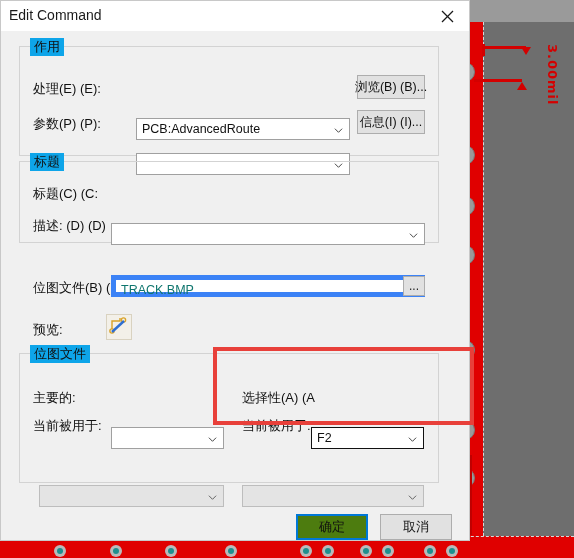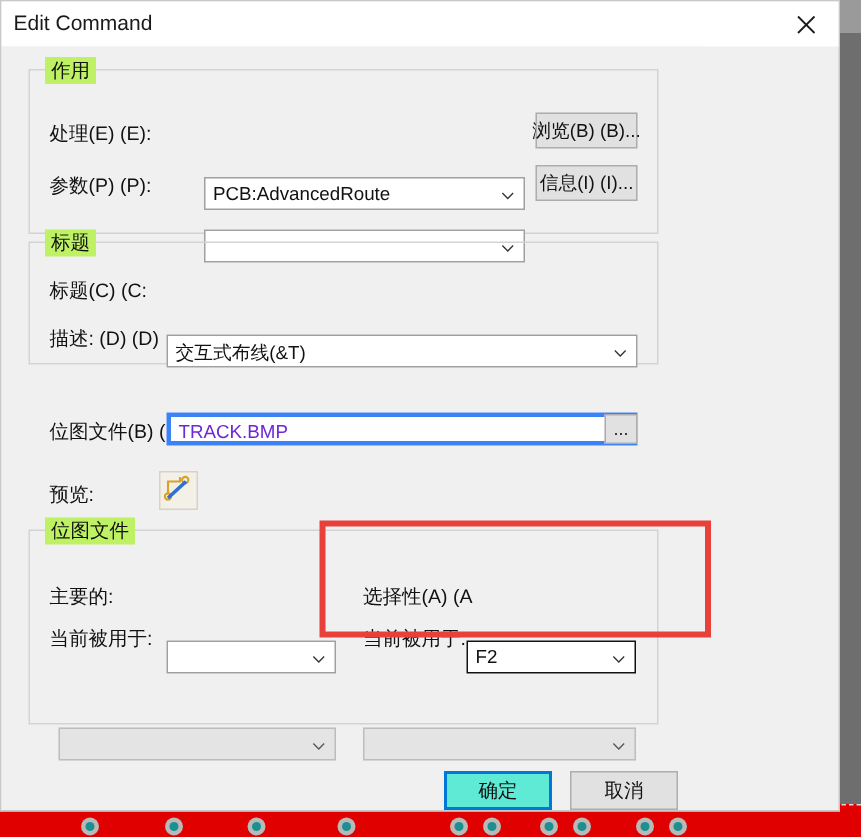--- a/index.html
+++ b/index.html
@@ -32,61 +32,61 @@
   .dim{position:absolute;background:#d40000;}
   .dim-label{position:absolute;color:#d40000;font-size:13px;font-weight:bold;
        writing-mode:vertical-rl;letter-spacing:1px;font-family:"DejaVu Sans",sans-serif;}
   .arrow-d{position:absolute;width:0;height:0;border-left:5px solid transparent;
        border-right:5px solid transparent;border-top:8px solid #d40000;}
   .arrow-u{position:absolute;width:0;height:0;border-left:5px solid transparent;
        border-right:5px solid transparent;border-bottom:8px solid #d40000;}
 
   
   #dialog{
-    position:absolute;left:0;top:0;width:560px;height:541px;
+    position:absolute;left:0;top:0;width:470px;height:541px;
     background:#f0f0f0;border:1px solid #c8c8c8;box-sizing:border-box;
   }
   #titlebar{height:30px;background:#ffffff;position:relative;}
   #title-text{
     position:absolute;left:8px;top:6px;font-size:14px;color:#1a1a1a;
     font-family:"Liberation Sans",sans-serif;
   }
   #close-btn{
     position:absolute;right:0;top:0;width:44px;height:30px;
     display:flex;align-items:center;justify-content:center;cursor:default;
   }
   #close-btn svg{display:block;}
 
   #client{position:absolute;left:0;top:30px;width:468px;height:509px;background:#f0f0f0;}
 
   .groupbox{
     position:absolute;border:1px solid #d3d3d3;background:transparent;
     box-sizing:border-box;
   }
   .group-legend{
-    position:absolute;top:-9px;left:10px;background:#bef264;padding:0 4px;
+    position:absolute;top:-9px;left:10px;background:#0ea5e9;padding:0 4px;
     font-size:13px;color:#111;white-space:nowrap;
   }
 
   .lbl{position:absolute;font-size:13px;color:#111;white-space:nowrap;}
 
   .combo{
     position:absolute;box-sizing:border-box;height:22px;background:#ffffff;
     border:1px solid #a0a0a0;font-size:12.5px;color:#111;margin-top:42px;
   }
   .combo .val{position:absolute;left:5px;top:3px;white-space:nowrap;}
   .combo .chev{
     position:absolute;right:6px;top:7px;width:9px;height:9px;
   }
   .combo.disabled{background:#e4e4e4;border-color:#bdbdbd;}
   .combo.focus{border:1px solid #111;}
 
   .textbox{
     position:absolute;box-sizing:border-box;height:22px;background:#ffffff;
-    border:3px solid #3b82f6;font-size:12.5px;color:#6d28d9;
+    border:5px solid #3b82f6;font-size:12.5px;color:#0f766e;
   }
   .textbox .val{position:absolute;left:5px;top:3px;white-space:nowrap;}
 
   .btn{
     position:absolute;box-sizing:border-box;background:#e1e1e1;
     border:1px solid #adadad;font-size:12.5px;color:#111;
     display:flex;align-items:center;justify-content:center;white-space:nowrap;
   }
 
   .dots-btn{
@@ -99,21 +99,21 @@
   .preview-icon{
     position:absolute;width:26px;height:26px;background:#f3f0e8;
     border:1px solid #d9d2c0;box-sizing:border-box;
   }
 
   .dlg-btn{
     position:absolute;box-sizing:border-box;width:72px;height:26px;
     background:#e1e1e1;border:1px solid #adadad;font-size:13px;color:#111;
     display:flex;align-items:center;justify-content:center;
   }
-  .dlg-btn.default{border:2px solid #0078d7;background:#5eead4;}
+  .dlg-btn.default{border:2px solid #0078d7;background:#4d7c0f;}
 
   
   #red-highlight{
     position:absolute;left:213px;top:347px;width:261px;height:78px;
     border:4px solid #e8403a;box-sizing:border-box;pointer-events:none;z-index:50;
   }
 </style>
 </head>
 <body>
 
@@ -190,21 +190,20 @@
     </div>
     <div class="btn" style="left:356px;top:79px;width:68px;height:24px;">
       <span>信息(I) (I)...</span>
     </div>
 
     <div class="groupbox" style="left:18px;top:130px;width:420px;height:82px;">
       <span class="group-legend">标题</span>
     </div>
     <div class="lbl" style="left:32px;top:154px;">标题(C) (C:</div>
     <div class="combo" style="left:110px;top:150px;width:314px;">
-      <span class="val">交互式布线(&amp;T)</span>
       <svg class="chev" viewBox="0 0 10 10">
         <polyline points="1,3 5,7 9,3" fill="none" stroke="#333" stroke-width="1"></polyline>
       </svg>
     </div>
     <div class="lbl" style="left:32px;top:186px;">描述: (D) (D)</div>
 
     <div class="lbl" style="left:32px;top:248px;">位图文件(B) (</div>
     <div class="textbox" style="left:110px;top:244px;width:314px;">
       <span class="val">TRACK.BMP</span>
     </div>

